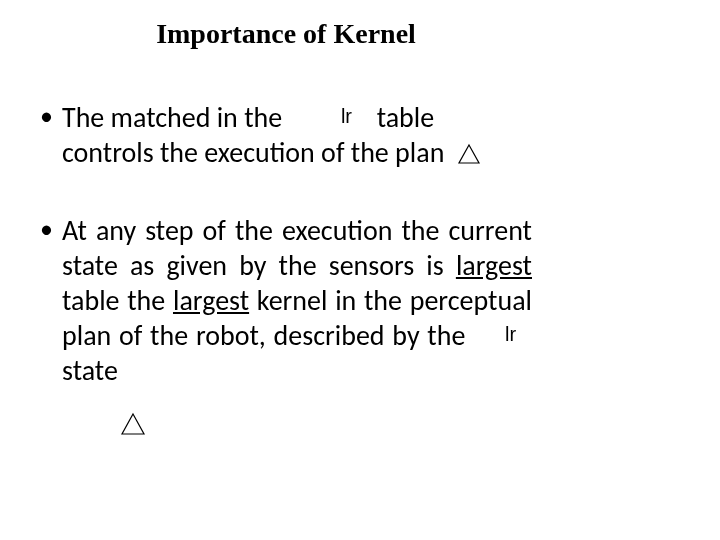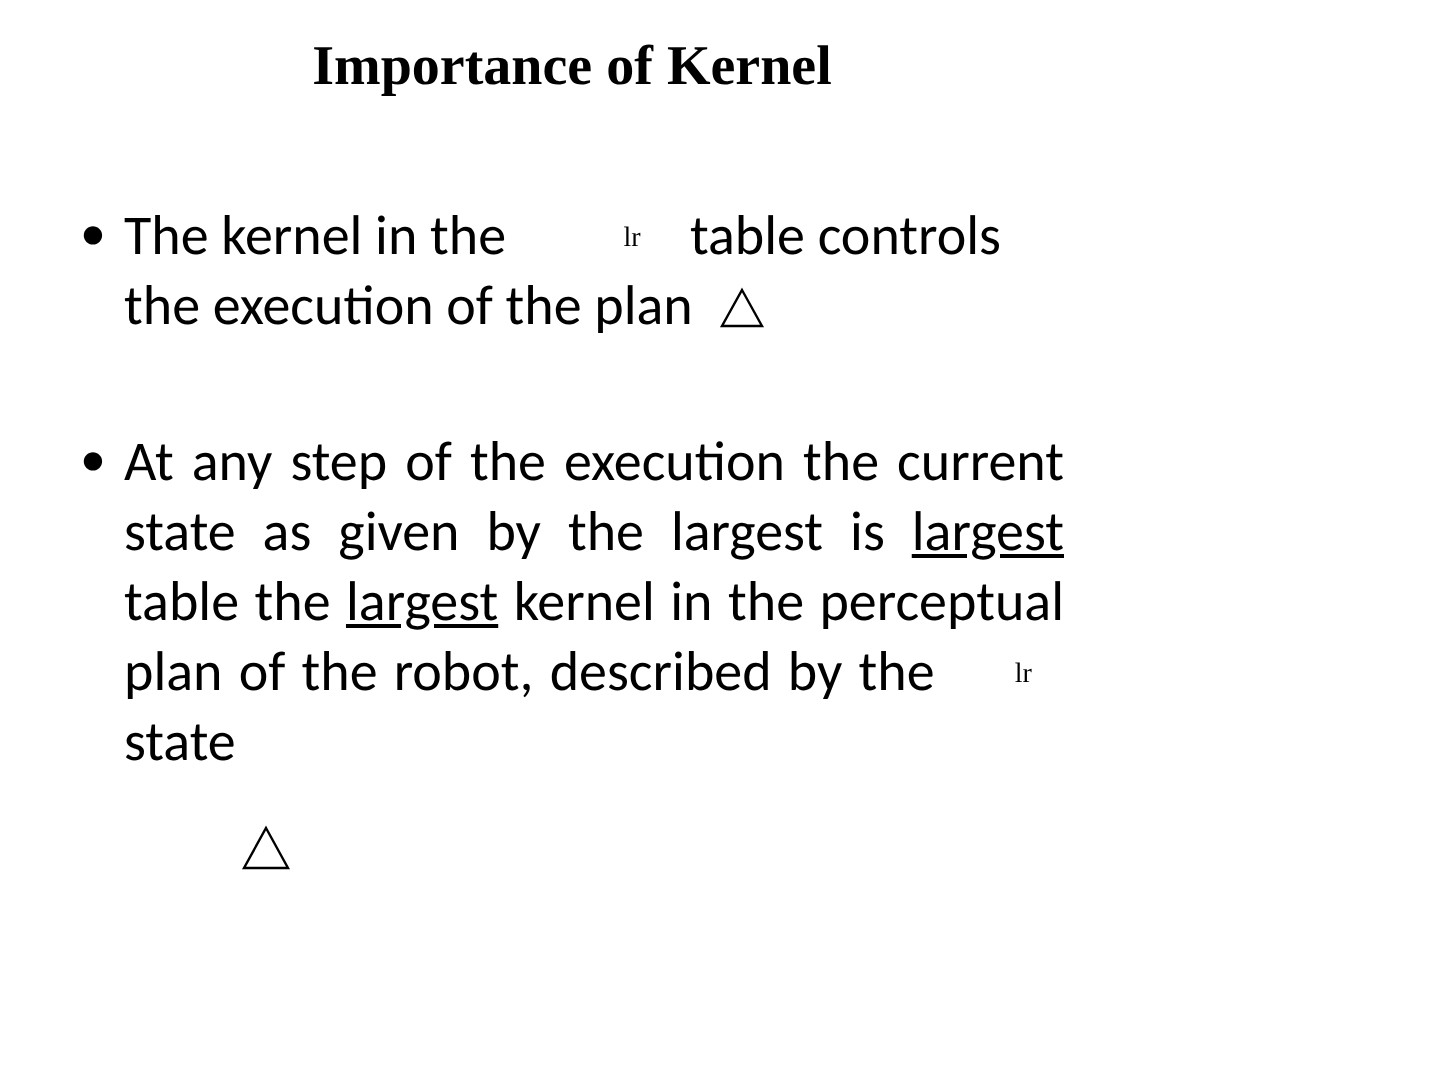--- a/index.html
+++ b/index.html
@@ -50,22 +50,22 @@
     line-height: 1.25;
   }
   .bullet-body {
     flex: 1 1 auto;
   }
   .lr {
     display: inline-block;
     vertical-align: baseline;
     position: relative;
     top: -4px;
-    font-family: Liberation Serif, serif;
-    font-size: 14px;
+    font-family: Liberation Sans, sans-serif;
+    font-size: 20px;
     margin: 0 4px;
   }
   .triangle-inline {
     display: inline-block;
     vertical-align: middle;
     margin: 0 6px;
   }
   .triangle-block {
     position: absolute;
   }
@@ -78,37 +78,37 @@
 
 <div class="slide">
 
   <div class="title">Importance of Kernel</div>
 
   <div class="bullet-list">
 
     <div class="bullet">
       <div class="dot">•</div>
       <div class="bullet-body">
-        <span>The kernel in the</span>
+        <span>The matched in the</span>
         <span style="display:inline-block; width:42px;"></span>
         <span class="lr">lr</span>
         <span style="display:inline-block; width:8px;"></span>
         <span>table controls the execution of the plan</span>
         <span class="triangle-inline">
           <svg width="24" height="22" viewBox="0 0 24 22">
             <polygon points="12,2 22,20 2,20" fill="none" stroke="#000" stroke-width="1.2"></polygon>
           </svg>
         </span>
       </div>
     </div>
 
     <div class="bullet justify" style="margin-top:28px;">
       <div class="dot">•</div>
       <div class="bullet-body">
-        <span>At any step of the execution the current state as given by the largest is </span><span class="u">largest</span><span> table the </span><span class="u">largest</span><span> kernel in the perceptual plan of the robot, described by the</span>
+        <span>At any step of the execution the current state as given by the sensors is </span><span class="u">largest</span><span> table the </span><span class="u">largest</span><span> kernel in the perceptual plan of the robot, described by the</span>
         <span style="display:inline-block; width:28px;"></span><span class="lr">lr</span>
         <span style="display:inline-block; width:4px;"></span><span>state</span>
       </div>
     </div>
 
   </div>
 
   <div class="triangle-block" style="left:120px; top:412px;">
     <svg width="26" height="24" viewBox="0 0 26 24">
       <polygon points="13,2 24,22 2,22" fill="none" stroke="#000" stroke-width="1.2"></polygon>

